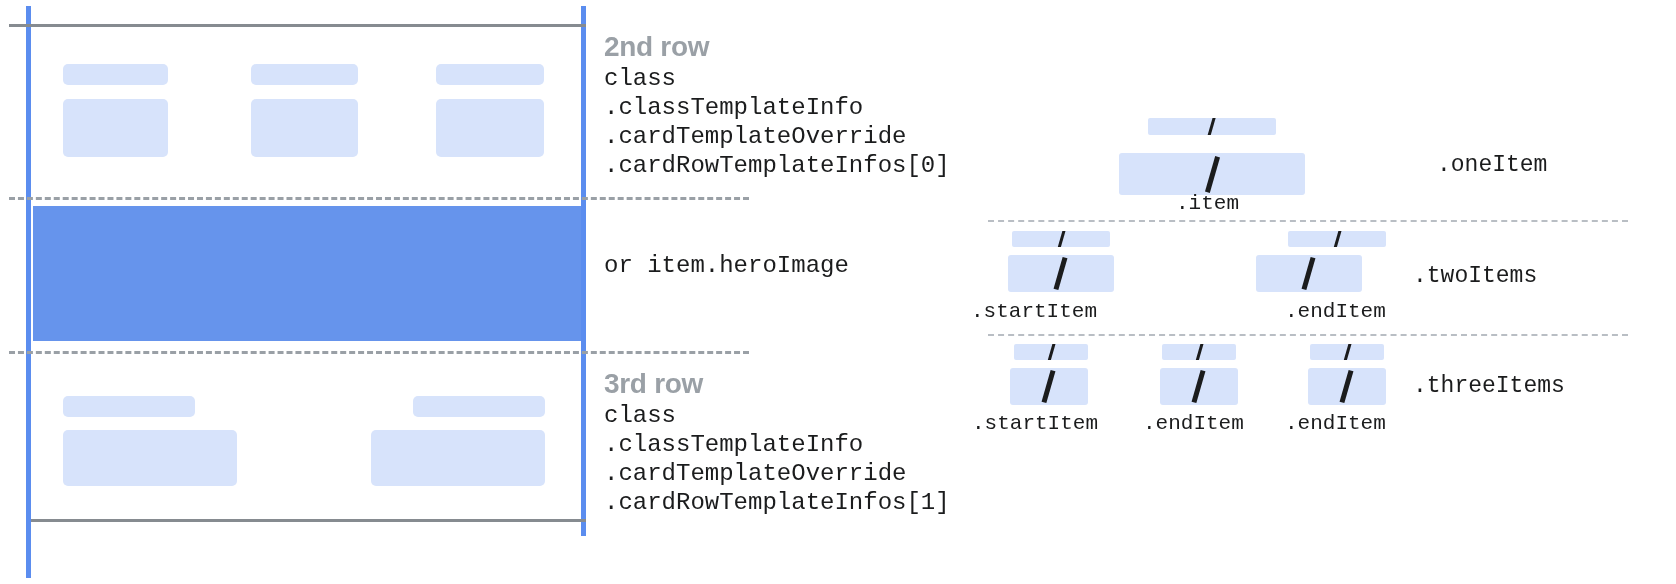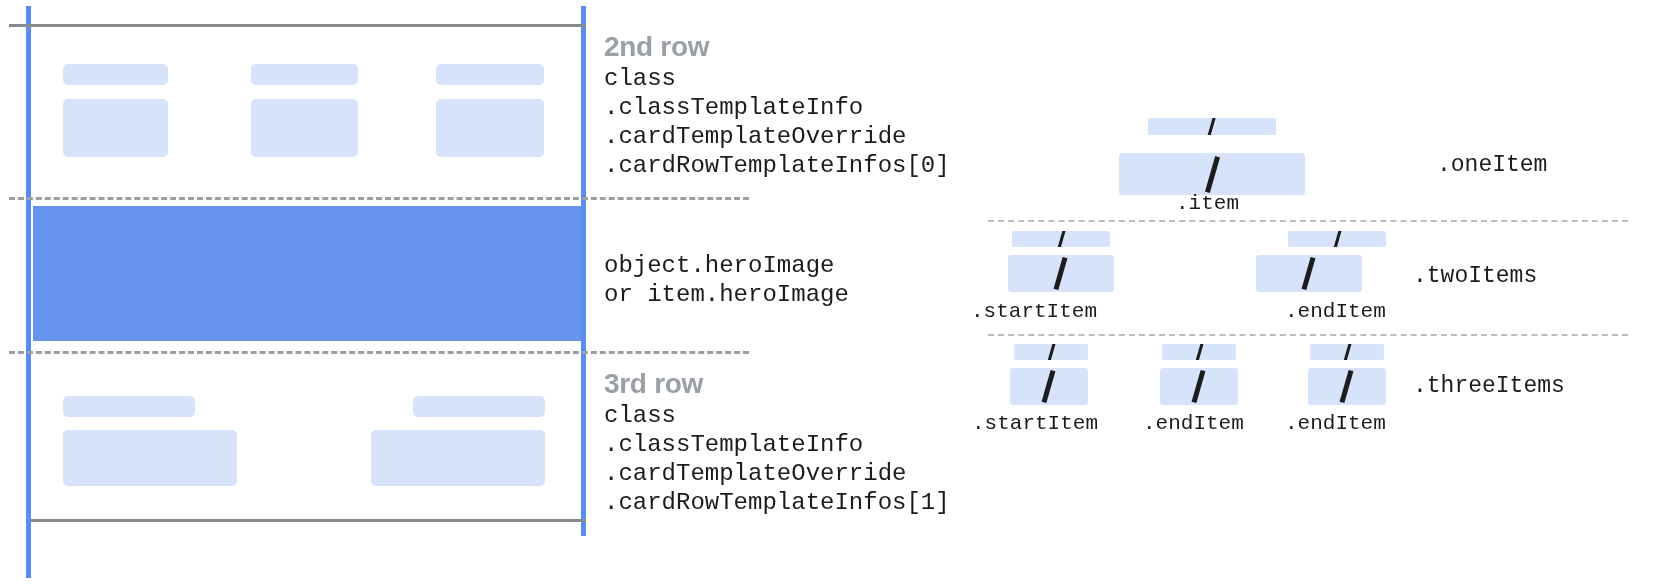--- a/index.html
+++ b/index.html
@@ -100,21 +100,20 @@
 
   <div class="ann" style="left:604px;top:30px;">
     <div class="ann-title">2nd row</div>
     <div class="ann-code">class</div>
     <div class="ann-code">.classTemplateInfo</div>
     <div class="ann-code">.cardTemplateOverride</div>
     <div class="ann-code">.cardRowTemplateInfos[0]</div>
   </div>
 
   <div class="ann" style="left:604px;top:251px;">
-    <div class="ann-code">object.heroImage</div>
     <div class="ann-code">or item.heroImage</div>
   </div>
 
   <div class="ann" style="left:604px;top:367px;">
     <div class="ann-title">3rd row</div>
     <div class="ann-code">class</div>
     <div class="ann-code">.classTemplateInfo</div>
     <div class="ann-code">.cardTemplateOverride</div>
     <div class="ann-code">.cardRowTemplateInfos[1]</div>
   </div>

